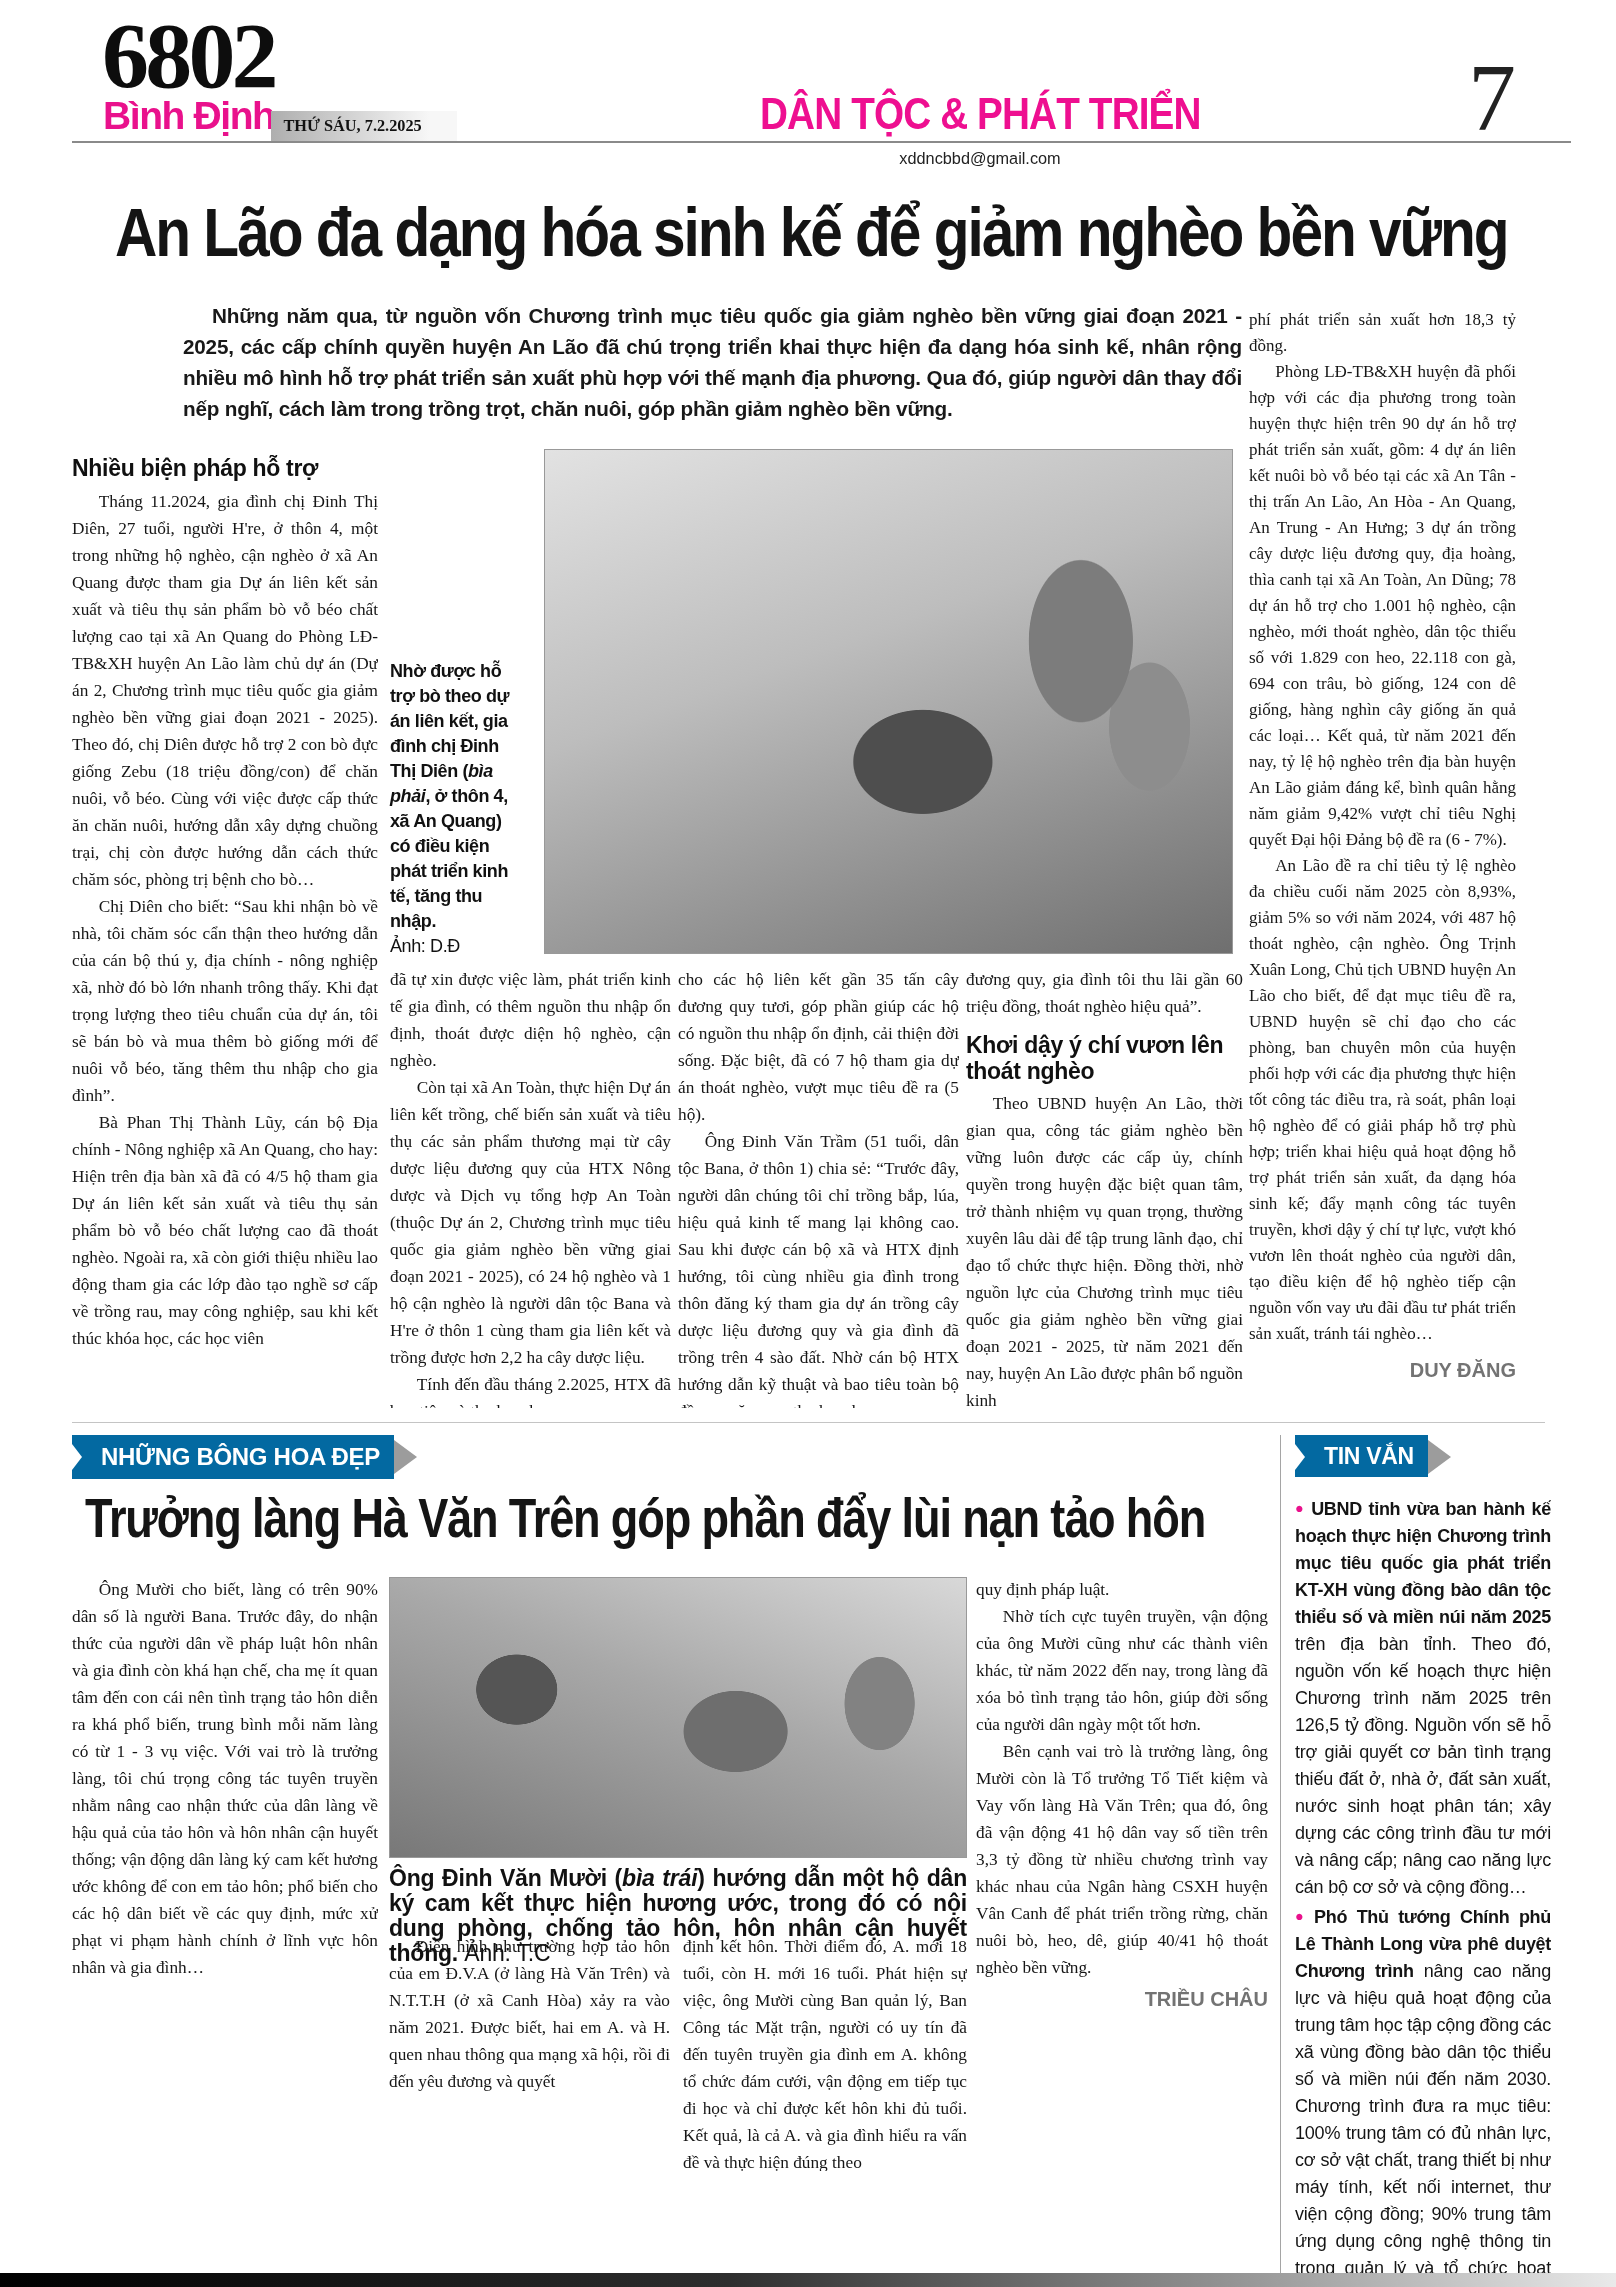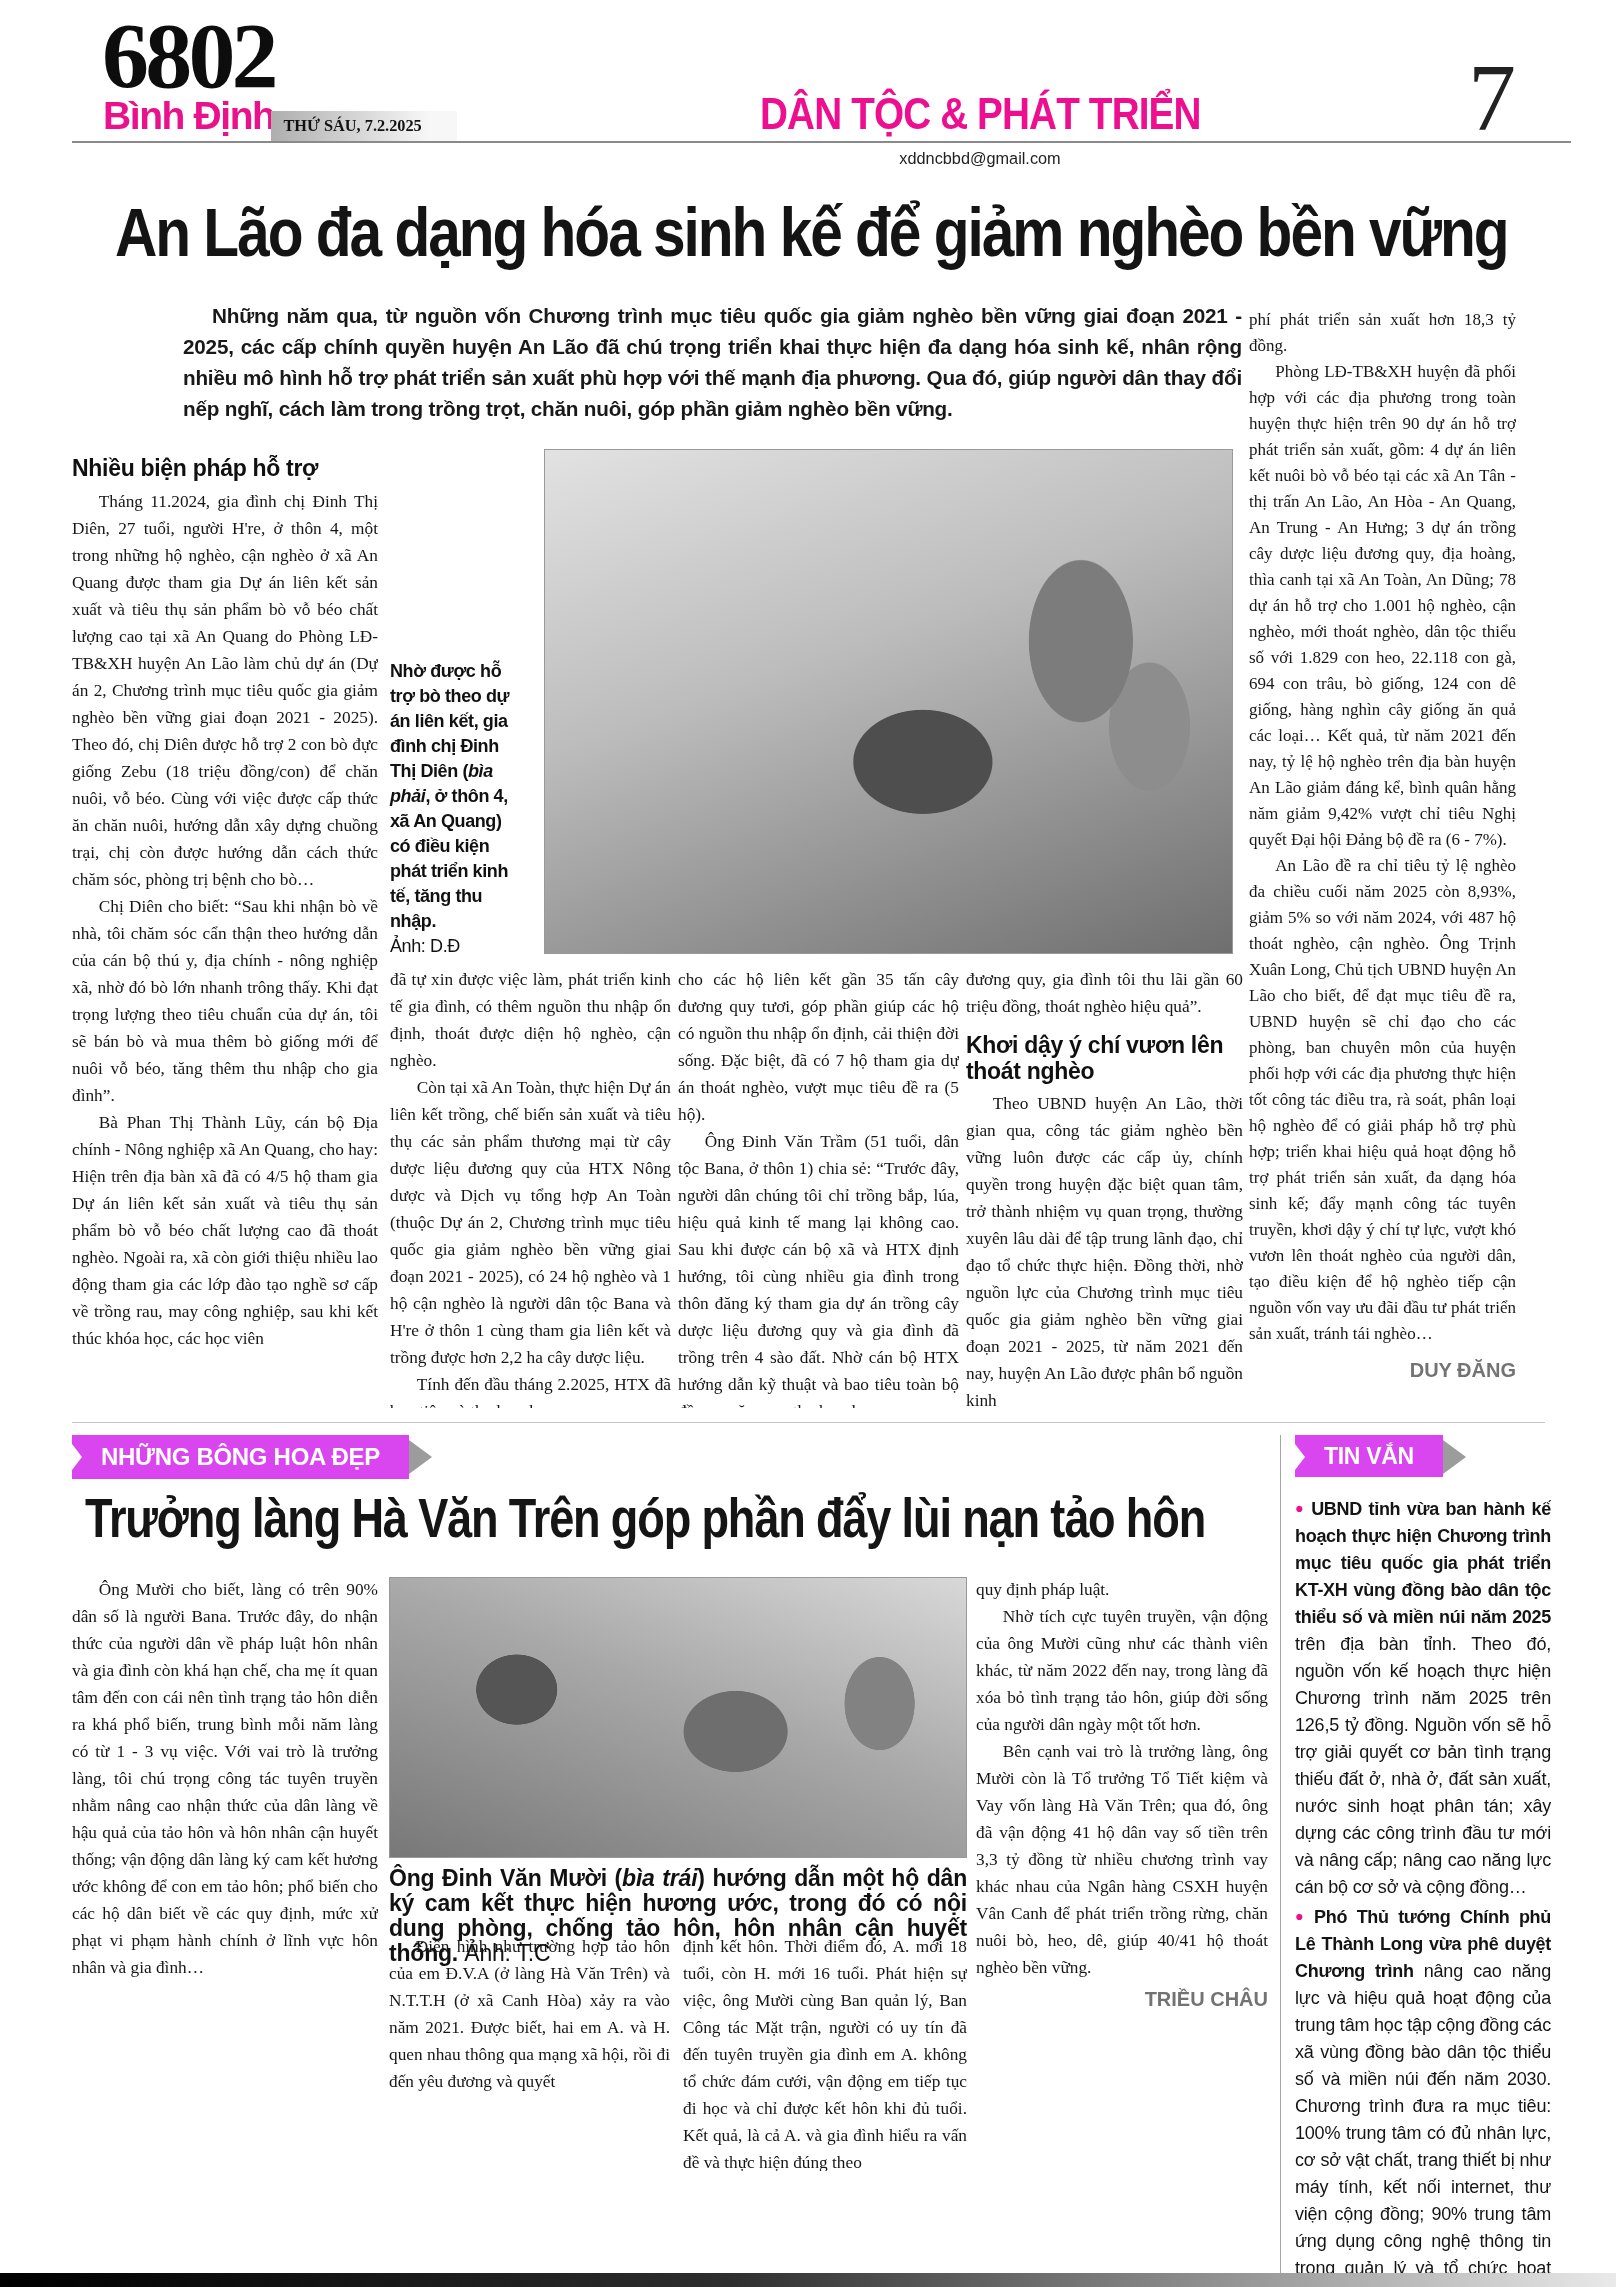--- a/index.html
+++ b/index.html
@@ -60,22 +60,22 @@
       radial-gradient(ellipse 58px 77px at 85% 45%, #828282 0 60%, transparent 61%),
       linear-gradient(200deg,#d8d8d8 0%,#a8a8a8 45%,#787878 100%); }
   .caption { font-family:"Liberation Sans", sans-serif; font-weight:bold; color:#111; }
   .caption .cred { font-weight:normal; }
   .caption1 { left:390px; top:659px; width:131px; font-size:18px; line-height:25px; letter-spacing:-0.4px; text-align:left; }
   .caption2 { left:389px; top:1866px; width:578px; font-size:23px; line-height:25px; letter-spacing:-0.2px; text-align:justify; }
   .ital { font-style:italic; }
 
   
   .mid-rule { left:72px; top:1422px; width:1473px; height:1px; background:#c4c4c4; }
-  .badge { height:44px; background:#d946ef; color:#fff; position:absolute;
-           font:bold 24px/44px "Liberation Sans", sans-serif; padding:0 29px 0 29px; letter-spacing:-0.3px; }
+  .badge { height:44px; background:#0369a1; color:#fff; position:absolute;
+           font:bold 24px/44px "Liberation Sans", sans-serif; padding:0 14px 0 29px; letter-spacing:-0.3px; }
   .badge::after { content:""; position:absolute; right:-23px; top:4.8px;
            border-top:17.3px solid transparent; border-bottom:17.3px solid transparent; border-left:23px solid #9c9c9c; }
   .badge::before { content:""; position:absolute; left:0; top:8.6px;
            border-top:13.4px solid transparent; border-bottom:13.4px solid transparent; border-left:10.6px solid #fff; }
   .badge1 { left:72px; top:1435px; }
   .badge2 { left:1295px; top:1435px; height:42px; line-height:42px; font-size:23px; }
   .feat-headline { left:85px; top:1487px; width:1184px; white-space:nowrap; }
   .feat-headline > span { display:inline-block; transform:scaleX(.82); transform-origin:left center;
        font:bold 55px/1.15 "Liberation Sans", sans-serif; letter-spacing:-1.4px; color:#151515; }
 

